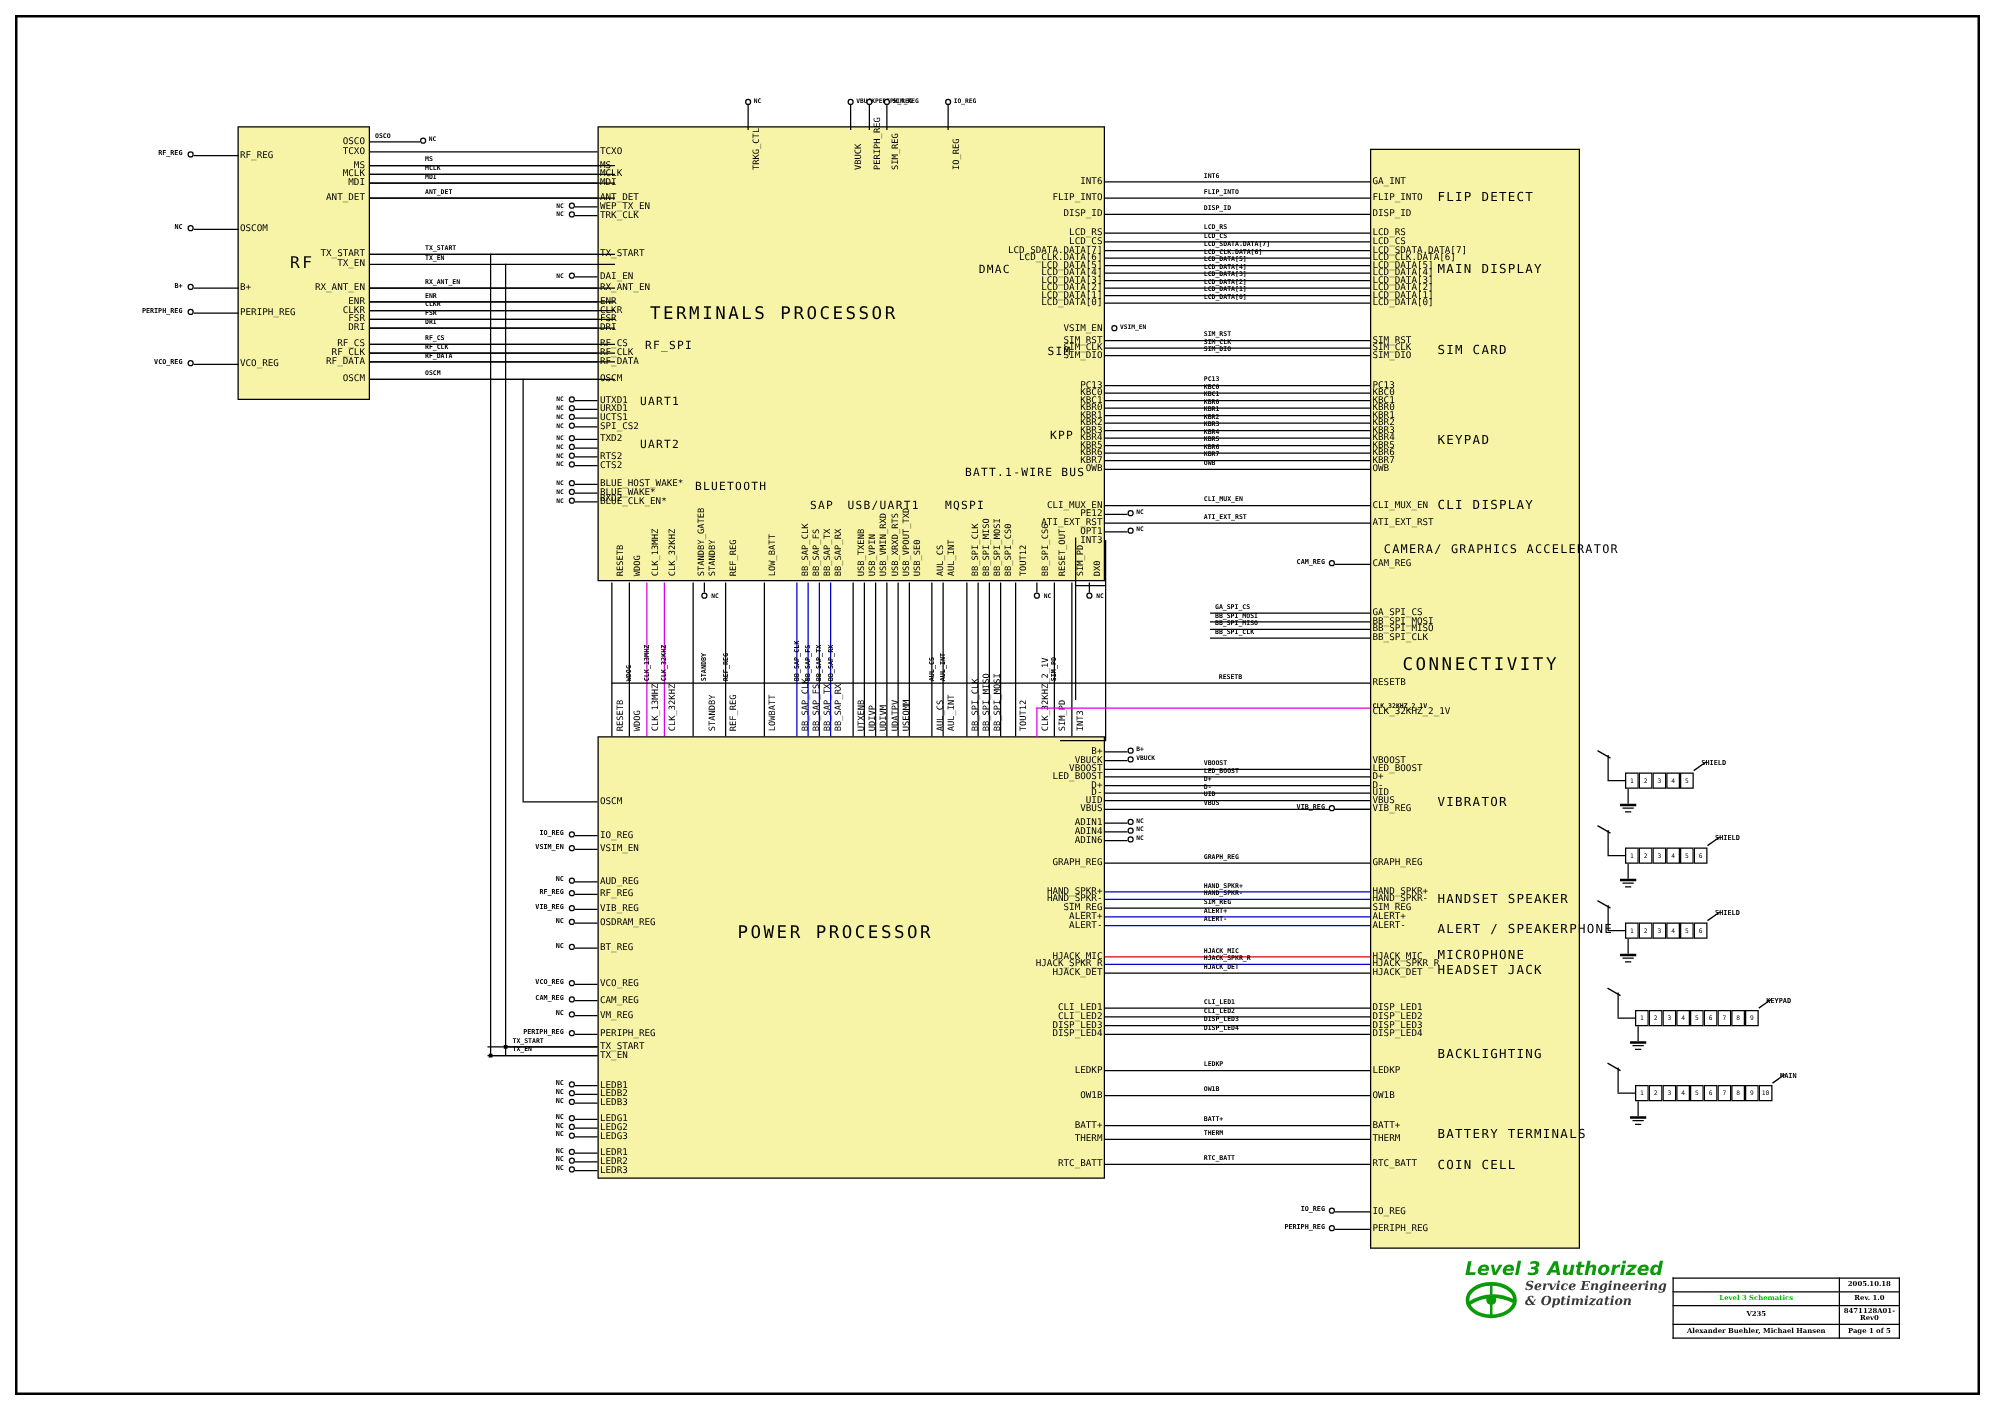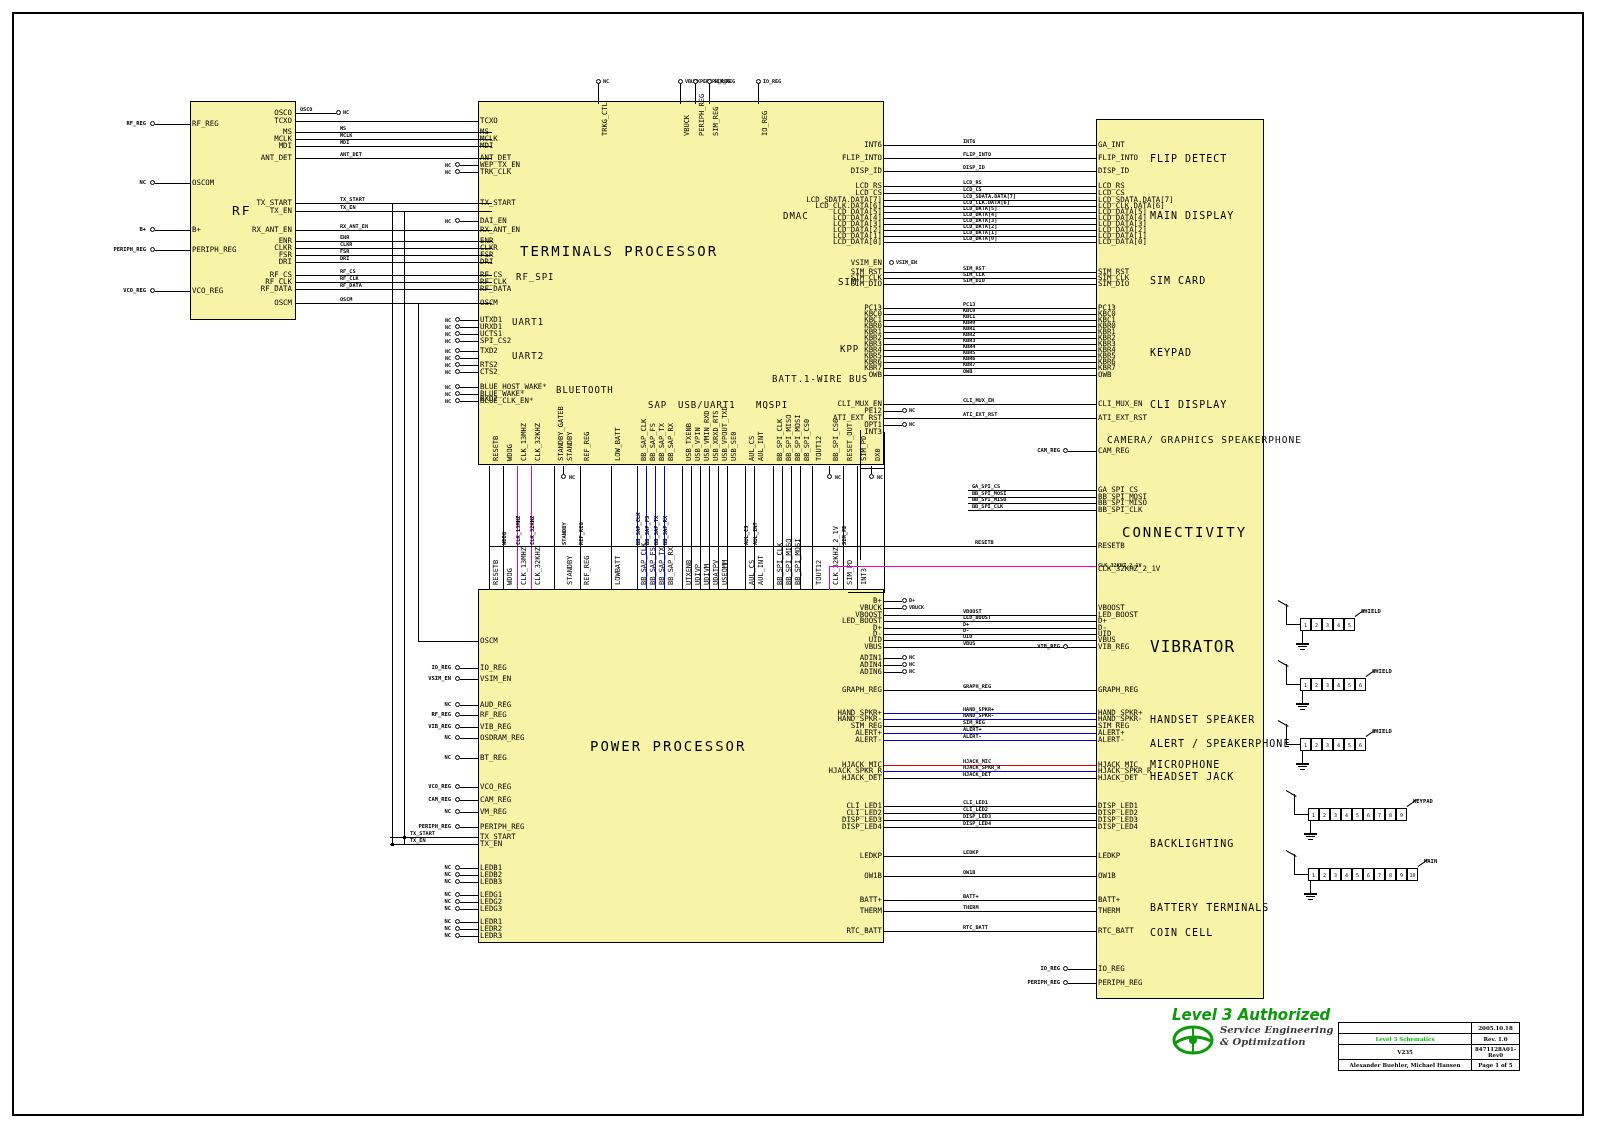--- a/index.html
+++ b/index.html
@@ -841,22 +841,22 @@
   <div class="grp" style="left:648px;top:400px;">SAP</div>
   <div class="grp" style="left:678px;top:400px;">USB/UART1</div>
   <div class="grp" style="left:756px;top:400px;">MQSPI</div>
 
   <div id="cn-sections">
       <div class="blkname" style="left: 1150px; top: 153px; font-size: 10px; letter-spacing: 1px;">FLIP DETECT</div>
       <div class="blkname" style="left: 1150px; top: 210px; font-size: 10px; letter-spacing: 1px;">MAIN DISPLAY</div>
       <div class="blkname" style="left: 1150px; top: 275px; font-size: 10px; letter-spacing: 1px;">SIM CARD</div>
       <div class="blkname" style="left: 1150px; top: 347px; font-size: 10px; letter-spacing: 1px;">KEYPAD</div>
       <div class="blkname" style="left: 1150px; top: 399px; font-size: 10px; letter-spacing: 1px;">CLI DISPLAY</div>
-      <div class="blkname" style="left: 1107px; top: 434px; font-size: 9.5px; letter-spacing: 1px;">CAMERA/ GRAPHICS SPEAKERPHONE</div>
-      <div class="blkname" style="left: 1150px; top: 637px; font-size: 16px; letter-spacing: 1px;">VIBRATOR</div>
+      <div class="blkname" style="left: 1107px; top: 434px; font-size: 9.5px; letter-spacing: 1px;">CAMERA/ GRAPHICS ACCELERATOR</div>
+      <div class="blkname" style="left: 1150px; top: 637px; font-size: 10px; letter-spacing: 1px;">VIBRATOR</div>
       <div class="blkname" style="left: 1150px; top: 714px; font-size: 10px; letter-spacing: 1px;">HANDSET SPEAKER</div>
       <div class="blkname" style="left: 1150px; top: 738px; font-size: 10px; letter-spacing: 1px;">ALERT / SPEAKERPHONE</div>
       <div class="blkname" style="left: 1150px; top: 759px; font-size: 10px; letter-spacing: 1px;">MICROPHONE</div>
       <div class="blkname" style="left: 1150px; top: 771px; font-size: 10px; letter-spacing: 1px;">HEADSET JACK</div>
       <div class="blkname" style="left: 1150px; top: 838px; font-size: 10px; letter-spacing: 1px; text-align: center;">BACKLIGHTING</div>
       <div class="blkname" style="left: 1150px; top: 902px; font-size: 10px; letter-spacing: 1px;">BATTERY TERMINALS</div>
       <div class="blkname" style="left: 1150px; top: 927px; font-size: 10px; letter-spacing: 1px;">COIN CELL</div>
     </div>
 
 

